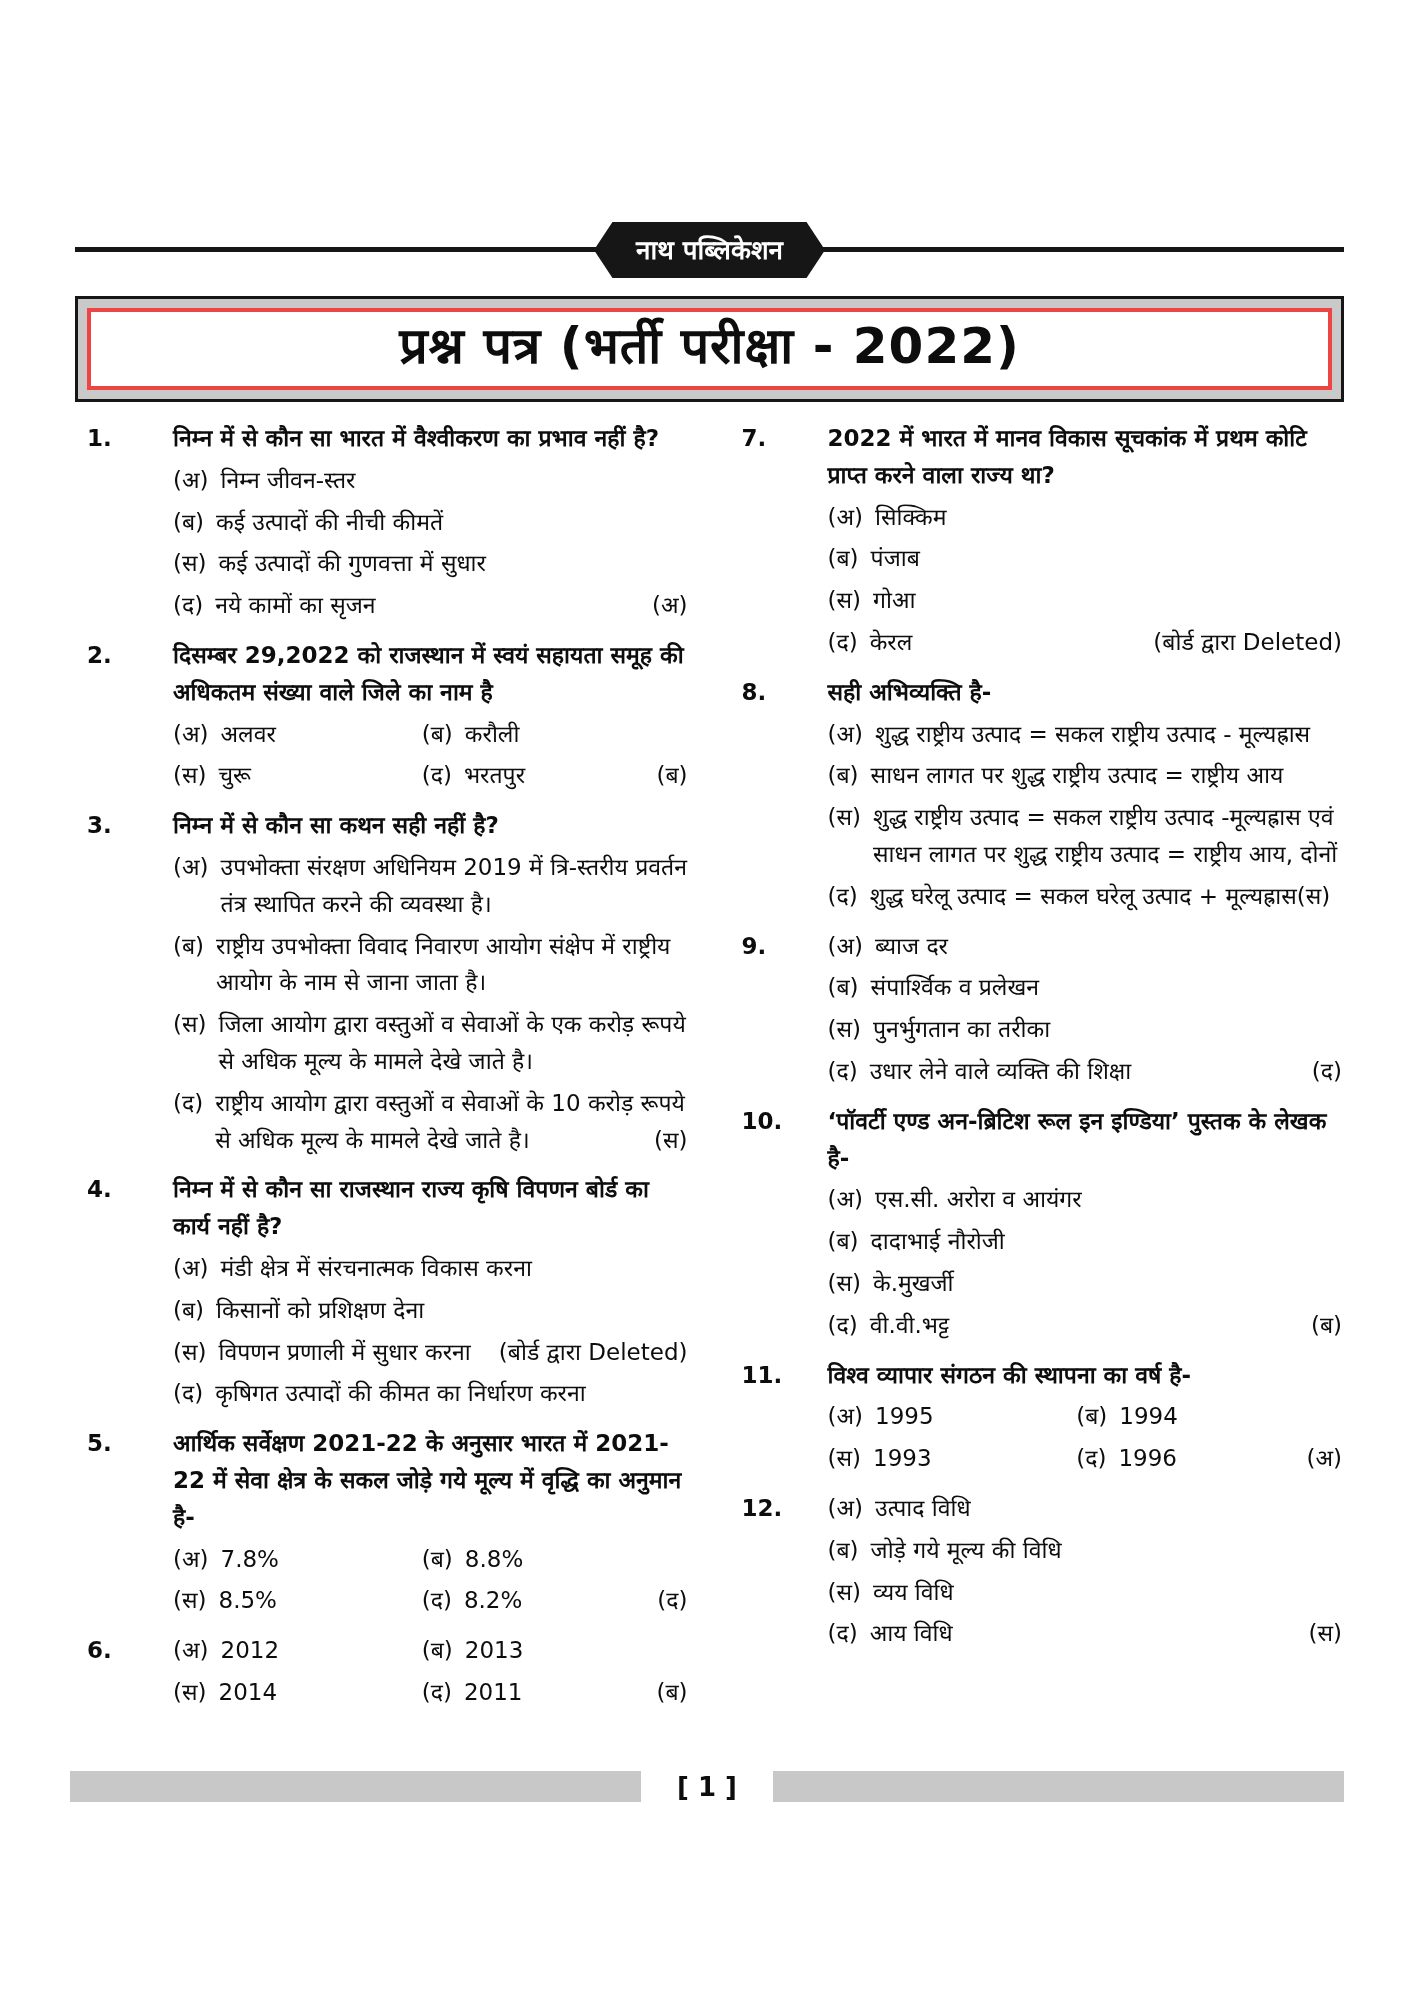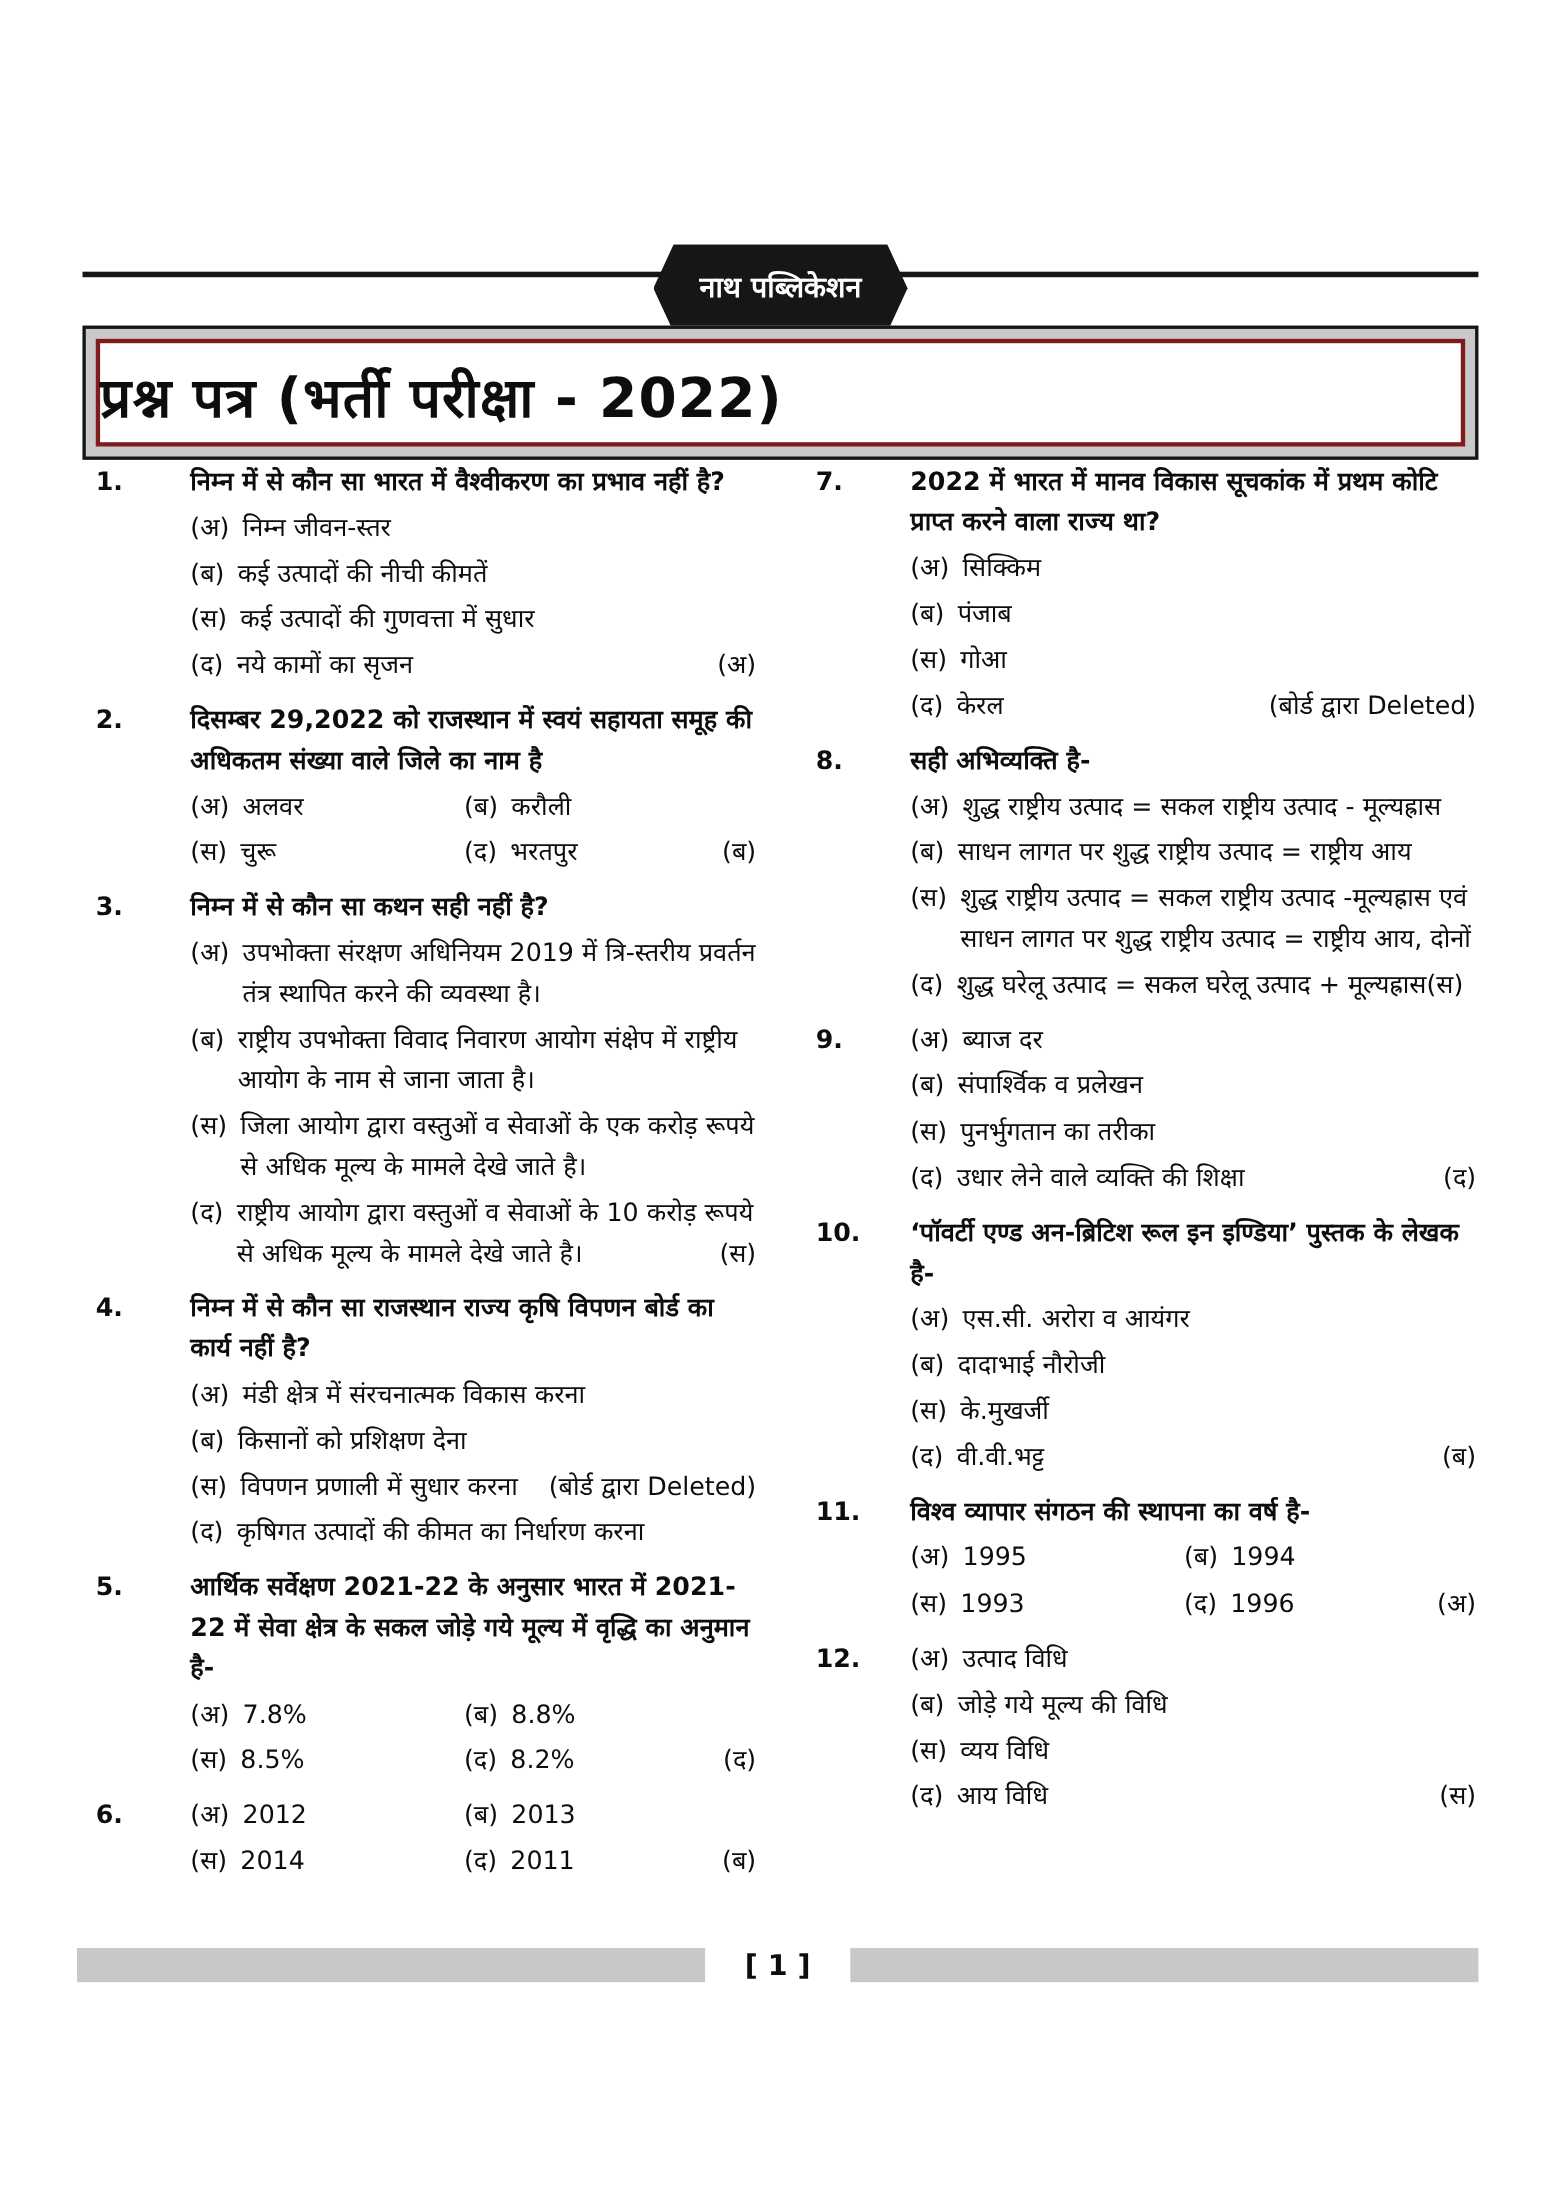--- a/index.html
+++ b/index.html
@@ -5,30 +5,30 @@
   html,body{margin:0;padding:0;background:#e8e8e8;}
   .page{
     position:relative;width:1414px;height:2000px;margin:0 auto;background:#ffffff;
     font-family:"DejaVu Sans","Liberation Sans",sans-serif;color:#0d0d0d;overflow:hidden;
   }
   
   .masthead{position:absolute;left:75px;right:70px;top:222px;height:56px;}
   .rule{position:absolute;left:0;right:0;top:25px;height:5px;background:#161616;}
   .banner{
     position:absolute;left:50%;top:0;transform:translateX(-50%);
-    height:56px;line-height:56px;padding:12px 42px;background:#161616;color:#ffffff;
+    height:56px;line-height:56px;padding:0 42px;background:#161616;color:#ffffff;
     font-size:26px;font-weight:bold;white-space:nowrap;
     clip-path:polygon(0 50%,8% 0,92% 0,100% 50%,92% 100%,8% 100%);
   }
   
   .title-box{
     position:absolute;left:75px;right:70px;top:296px;
     border:3px solid #161616;background:#c9c9c9;padding:9px;box-sizing:border-box;
   }
-  .title-inner{border:4px solid #7f1d1d;background:#ffffff;padding:22px 0 12px;}
+  .title-inner{border:4px solid #ef4444;background:#ffffff;text-align:center;padding:6px 0 12px;}
   .title-inner h1{margin:0;font-size:50px;line-height:1.12;font-weight:bold;letter-spacing:1px;}
   
   .columns{position:absolute;left:75px;right:70px;top:420px;display:flex;gap:40px;font-size:23px;line-height:1.6;}
   .col{flex:1 1 0;min-width:0;}
   .q{display:flex;margin-bottom:8px;}
   .q-num{flex:0 0 62px;box-sizing:border-box;padding-left:12px;font-weight:bold;}
   .q-body{flex:1 1 auto;min-width:0;margin-left:36px;}
   .q-text{font-weight:bold;margin-bottom:5px;}
   .options{position:relative;}
   .option{position:relative;display:flex;margin-bottom:5px;}

